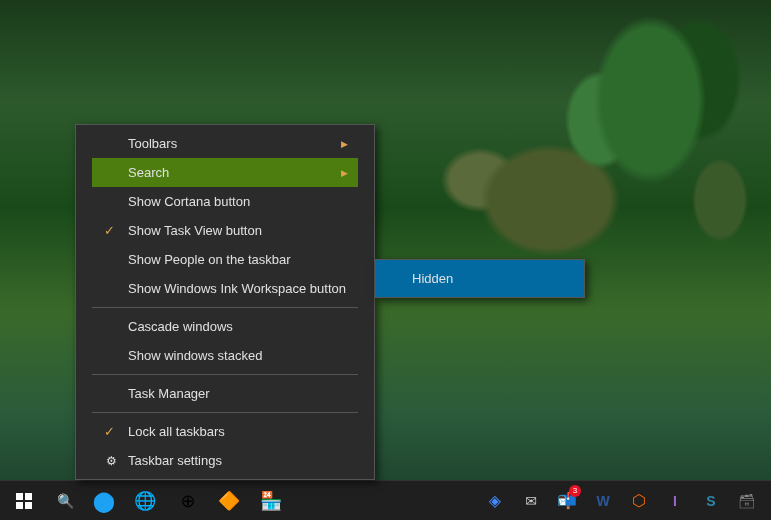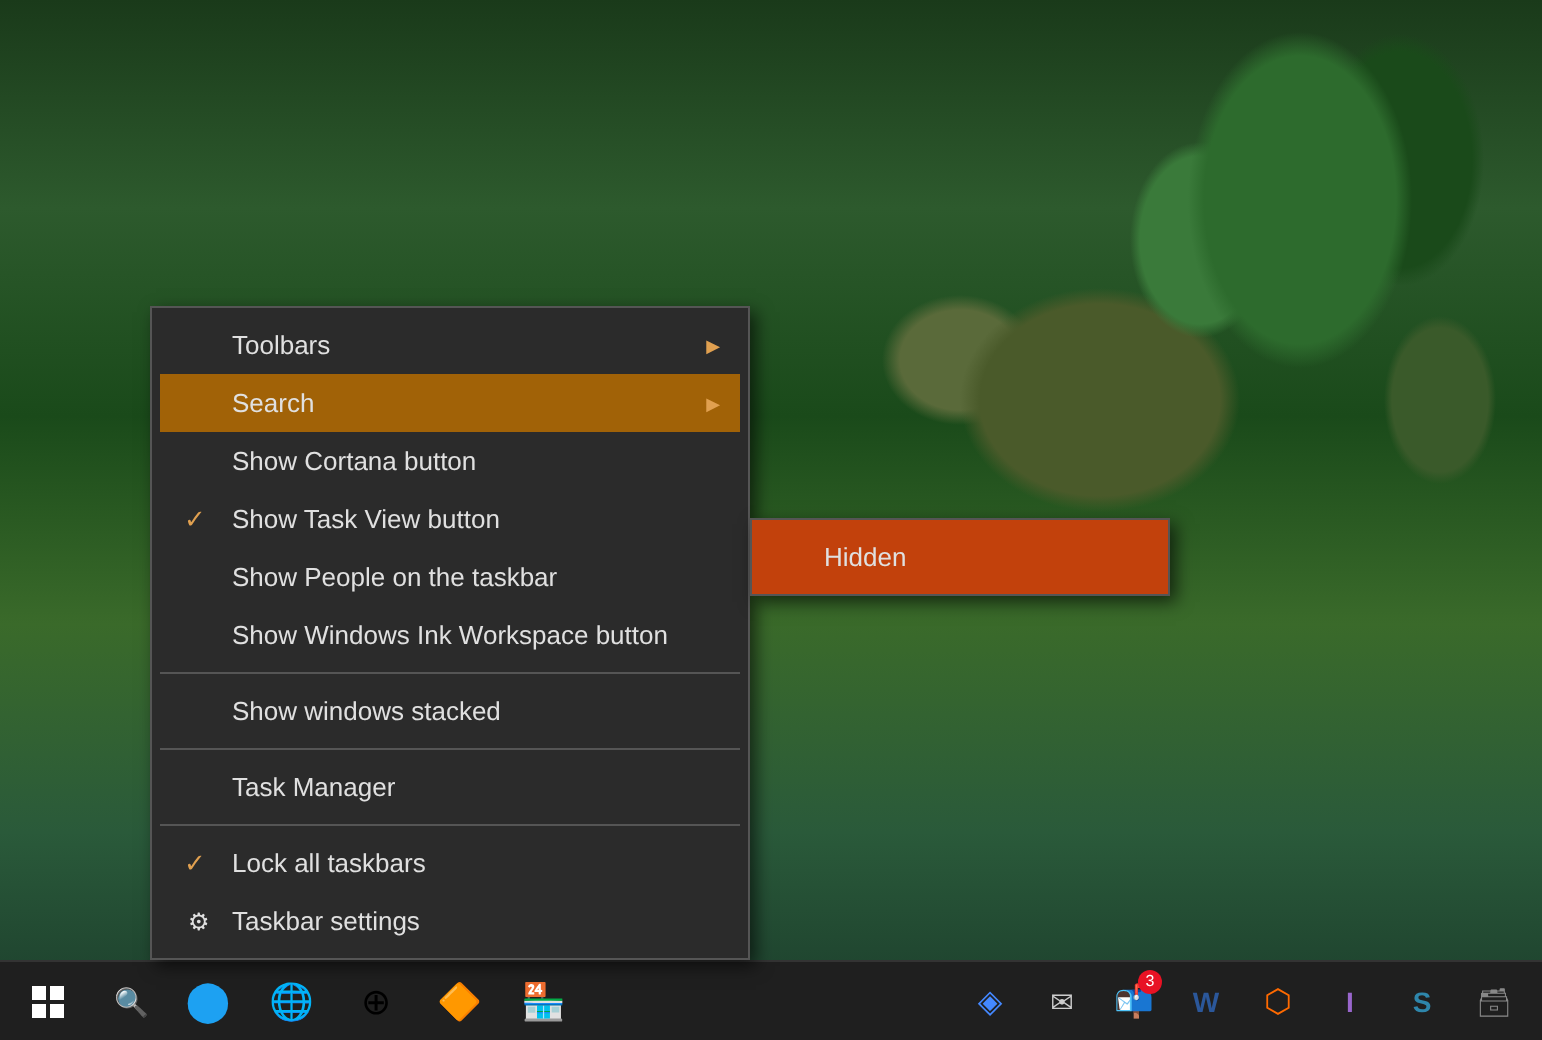--- a/index.html
+++ b/index.html
@@ -105,47 +105,47 @@
     
     .context-menu-main {
       position: absolute;
       left: 75px;
       bottom: 40px;
       width: 300px;
       background: #2b2b2b;
       border: 1px solid #555;
       box-shadow: 3px 3px 8px rgba(0,0,0,0.6);
       z-index: 100;
-      padding: 4px 4px;
+      padding: 4px 16px;
     }
 
     .context-menu-sub {
       position: absolute;
       left: 375px;
       bottom: 222px;
       width: 210px;
-      background: #c2410c;
+      background: #0369a1;
       border: 1px solid #555;
       box-shadow: 3px 3px 8px rgba(0,0,0,0.6);
       z-index: 101;
       padding: 4px 0;
     }
 
     .menu-item {
       display: flex;
       align-items: center;
       padding: 7px 20px 7px 36px;
       color: #e0e0e0;
       cursor: pointer;
       position: relative;
       white-space: nowrap;
     }
 
     .menu-item.highlighted {
-      background: #a16207;
+      background: #4d7c0f;
     }
 
     .menu-item.has-submenu::after {
       content: '▶';
       position: absolute;
       right: 10px;
       font-size: 9px;
       color: #e0a050;
     }
 
@@ -218,20 +218,23 @@
     <span>Show People on the taskbar</span>
   </div>
 
   <div class="menu-item">
     <span>Show Windows Ink Workspace button</span>
   </div>
 
 
   <div class="menu-separator"></div>
 
+  <div class="menu-item">
+    <span>Cascade windows</span>
+  </div>
 
   <div class="menu-item">
     <span>Show windows stacked</span>
   </div>
 
 
 
   <div class="menu-separator"></div>
 
   <div class="menu-item">

